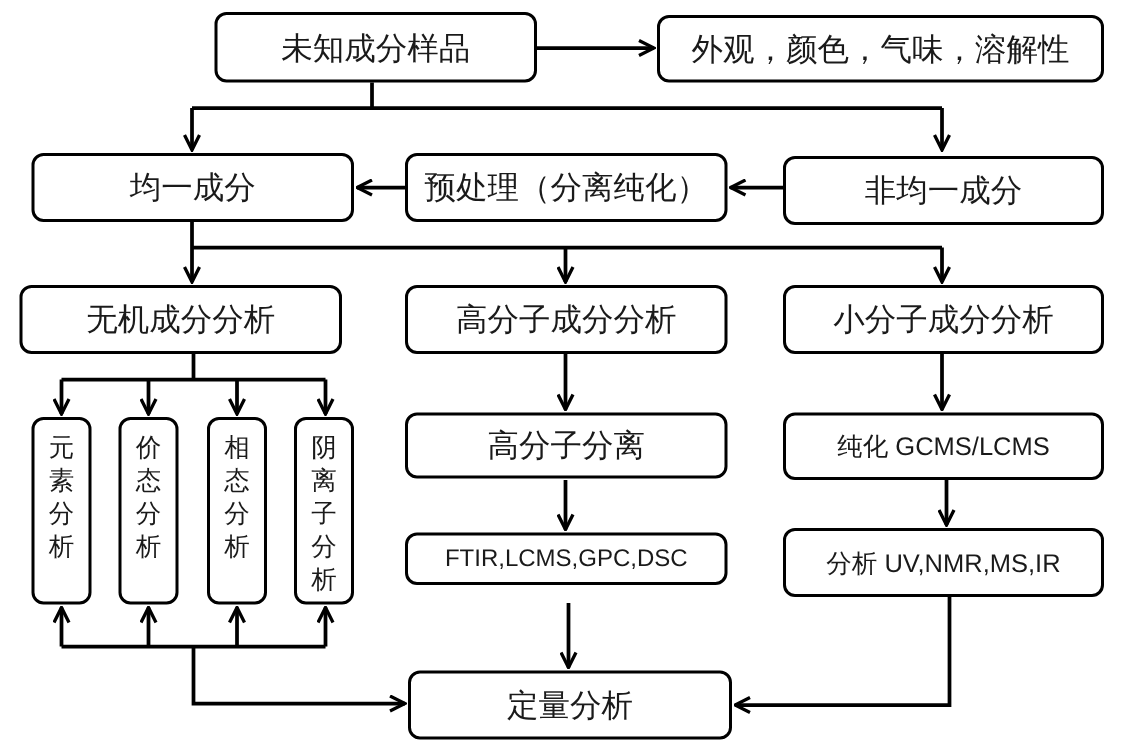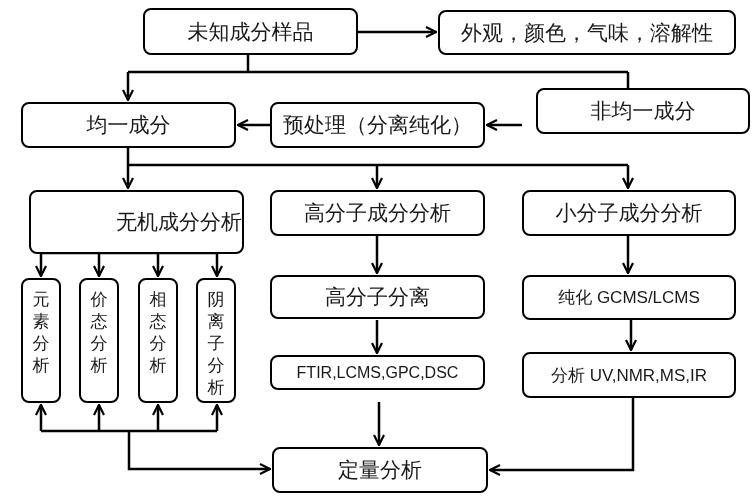--- a/index.html
+++ b/index.html
@@ -71,25 +71,25 @@
 <div class="box" style="left:438px;top:10px;width:298px;height:45px;">
     <span>外观，颜色，气味，溶解性</span>
   </div>
 
 <div class="box" style="left:21px;top:102px;width:215px;height:46px;">
     <span>均一成分</span>
   </div>
 <div class="box" style="left:270px;top:102px;width:215px;height:46px;">
     <span>预处理（分离纯化）</span>
   </div>
-<div class="box" style="left:522px;top:88px;width:214px;height:46px;margin-left:14px;">
+<div class="box" style="left:522px;top:104px;width:214px;height:46px;">
     <span>非均一成分</span>
   </div>
 
-<div class="box" style="left:29px;top:190px;width:215px;height:64px;justify-content:flex-end;">
+<div class="box" style="left:13px;top:190px;width:215px;height:46px;">
     <span>无机成分分析</span>
   </div>
 <div class="box" style="left:270px;top:190px;width:215px;height:46px;">
     <span>高分子成分分析</span>
   </div>
 <div class="box" style="left:522px;top:190px;width:214px;height:46px;">
     <span>小分子成分分析</span>
   </div>
 
 <div class="vbox" style="left:21px;top:278px;width:40px;height:125px;">

